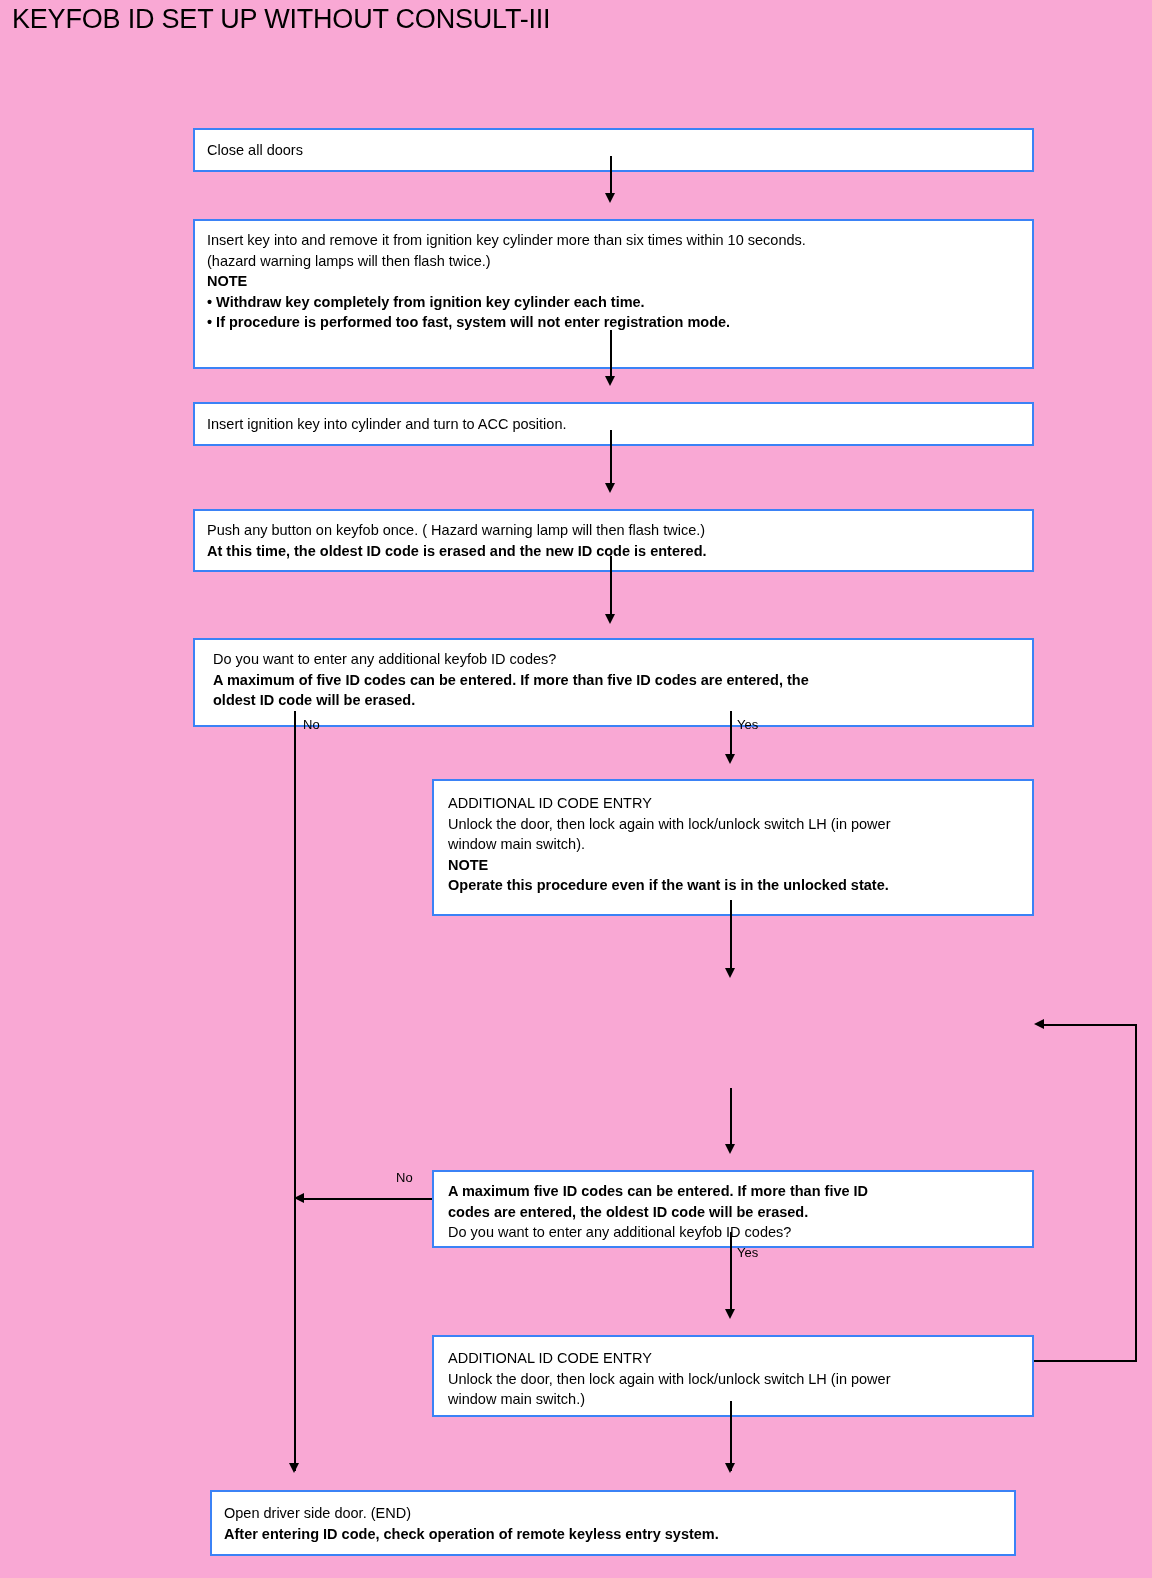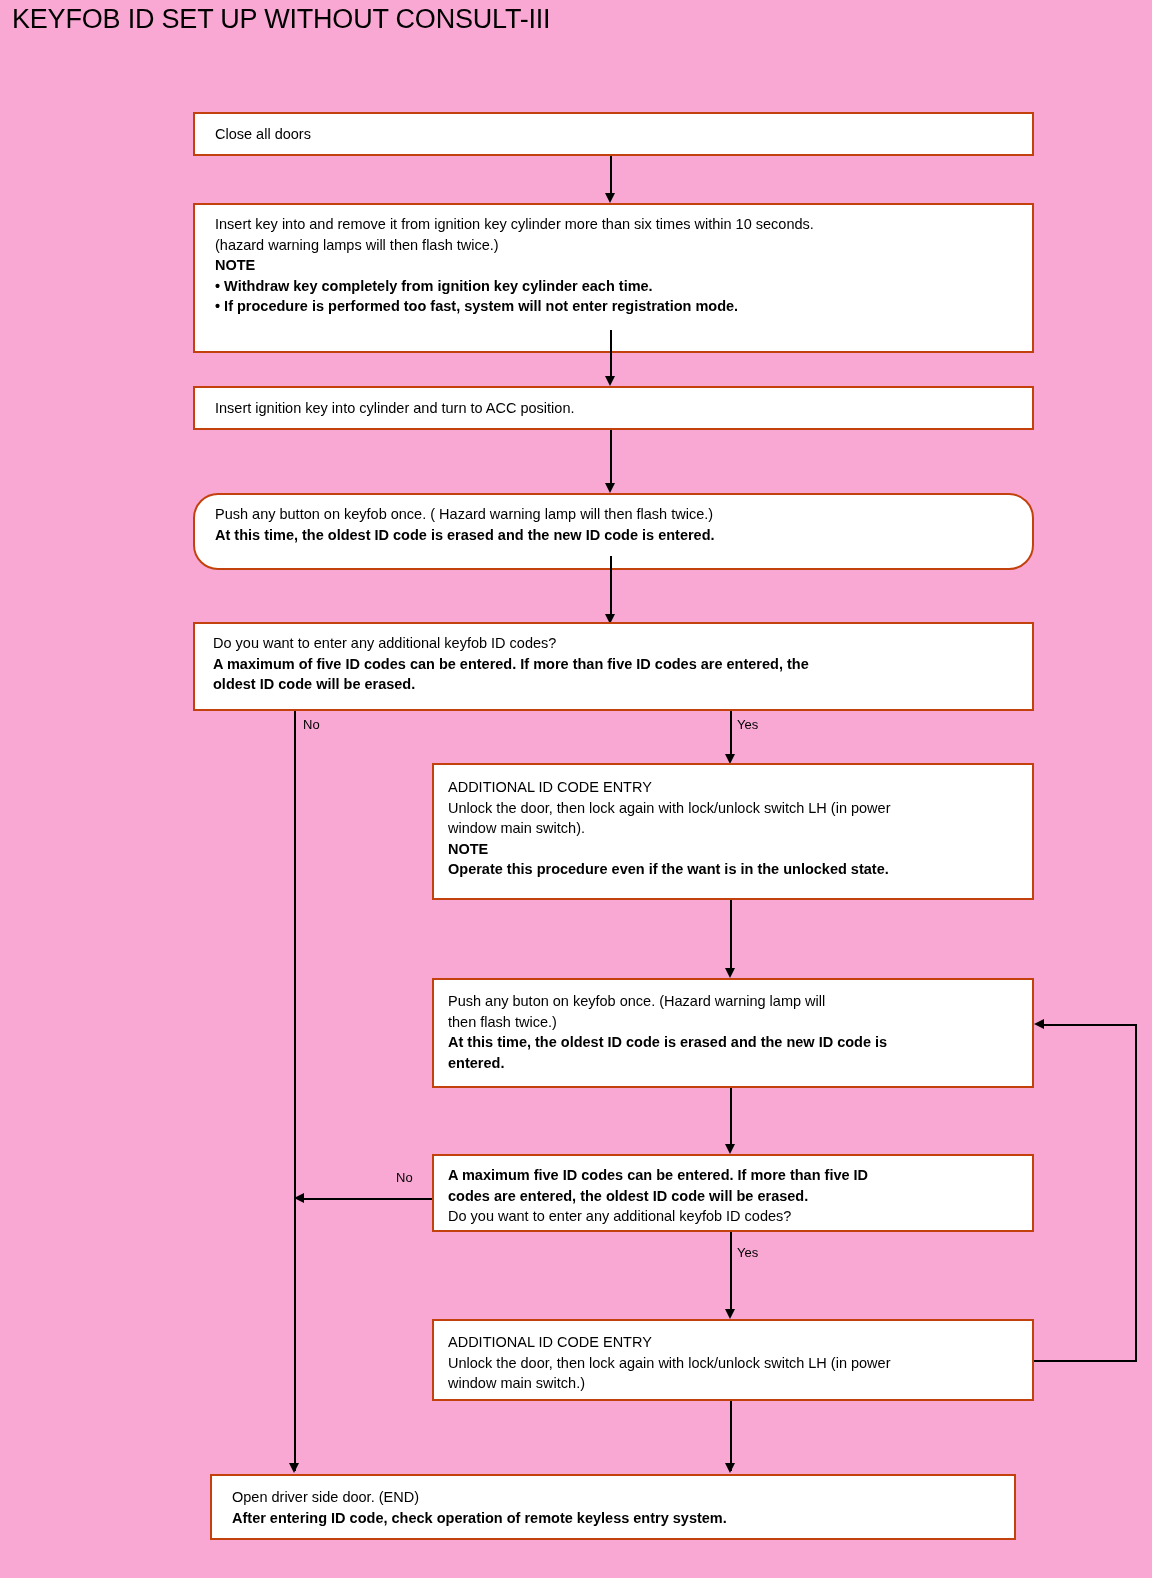--- a/index.html
+++ b/index.html
@@ -24,25 +24,26 @@
     top: 4px;
     font-size: 27px;
     font-weight: 400;
     letter-spacing: -0.2px;
     white-space: nowrap;
     font-family: "Liberation Sans", sans-serif;
   }
   .box {
     position: absolute;
     box-sizing: border-box;
-    border: 2px solid #c2410c;
+    border: 2px solid #3b82f6;
     background: #ffffff;
-    padding: 9px 12px 6px 20px;
+    padding: 9px 12px 6px 12px;
     font-size: 14.5px;
     line-height: 1.42;
+    margin-top: 16px;
   }
   .box p {
     margin: 0;
     white-space: nowrap;
   }
   .b { font-weight: bold; }
   .bullet { font-weight: bold; }
 
   .vline {
     position: absolute;
@@ -101,21 +102,21 @@
   <div class="vline" style="left:610px; top:330px; height:47px;"></div>
   <div class="arrow-down" style="left:605px; top:376px;"></div>
 
   <div class="box" style="left:193px; top:386px; width:841px; height:44px; padding-top:10px;">
     <p>Insert ignition key into cylinder and turn to ACC position.</p>
   </div>
 
   <div class="vline" style="left:610px; top:430px; height:54px;"></div>
   <div class="arrow-down" style="left:605px; top:483px;"></div>
 
-  <div class="box" style="left:193px; top:493px; width:841px; height:77px;border-radius:25px;">
+  <div class="box" style="left:193px; top:493px; width:841px; height:63px;">
     <p>Push any button on keyfob once. ( Hazard warning lamp will then flash twice.)</p>
     <p class="b">At this time, the oldest ID code is erased and the new ID code is entered.</p>
   </div>
 
   <div class="vline" style="left:610px; top:556px; height:59px;"></div>
   <div class="arrow-down" style="left:605px; top:614px;"></div>
 
   <div class="box" style="left:193px; top:622px; width:841px; height:89px; padding-left:18px;">
     <p>Do you want to enter any additional keyfob ID codes?</p>
     <p class="b">A maximum of five ID codes can be entered. If more than five ID codes are entered, the</p>
@@ -134,26 +135,20 @@
     <p>ADDITIONAL ID CODE ENTRY</p>
     <p>Unlock the door, then lock again with lock/unlock switch LH (in power</p>
     <p>window main switch).</p>
     <p class="b">NOTE</p>
     <p class="b">Operate this procedure even if the want is in the unlocked state.</p>
   </div>
 
   <div class="vline" style="left:730px; top:900px; height:69px;"></div>
   <div class="arrow-down" style="left:725px; top:968px;"></div>
 
-  <div class="box" style="left:432px; top:978px; width:602px; height:110px; padding-left:14px; padding-top:11px;">
-    <p>Push any buton on keyfob once. (Hazard warning lamp will</p>
-    <p>then flash twice.)</p>
-    <p class="b">At this time, the oldest ID code is erased and the new ID code is</p>
-    <p class="b">entered.</p>
-  </div>
 
   <div class="vline" style="left:730px; top:1088px; height:57px;"></div>
   <div class="arrow-down" style="left:725px; top:1144px;"></div>
 
   <div class="box" style="left:432px; top:1154px; width:602px; height:78px; padding-left:14px; padding-top:9px;">
     <p class="b">A maximum five ID codes can be entered. If more than five ID</p>
     <p class="b">codes are entered, the oldest ID code will be erased.</p>
     <p>Do you want to enter any additional keyfob ID codes?</p>
   </div>
 

